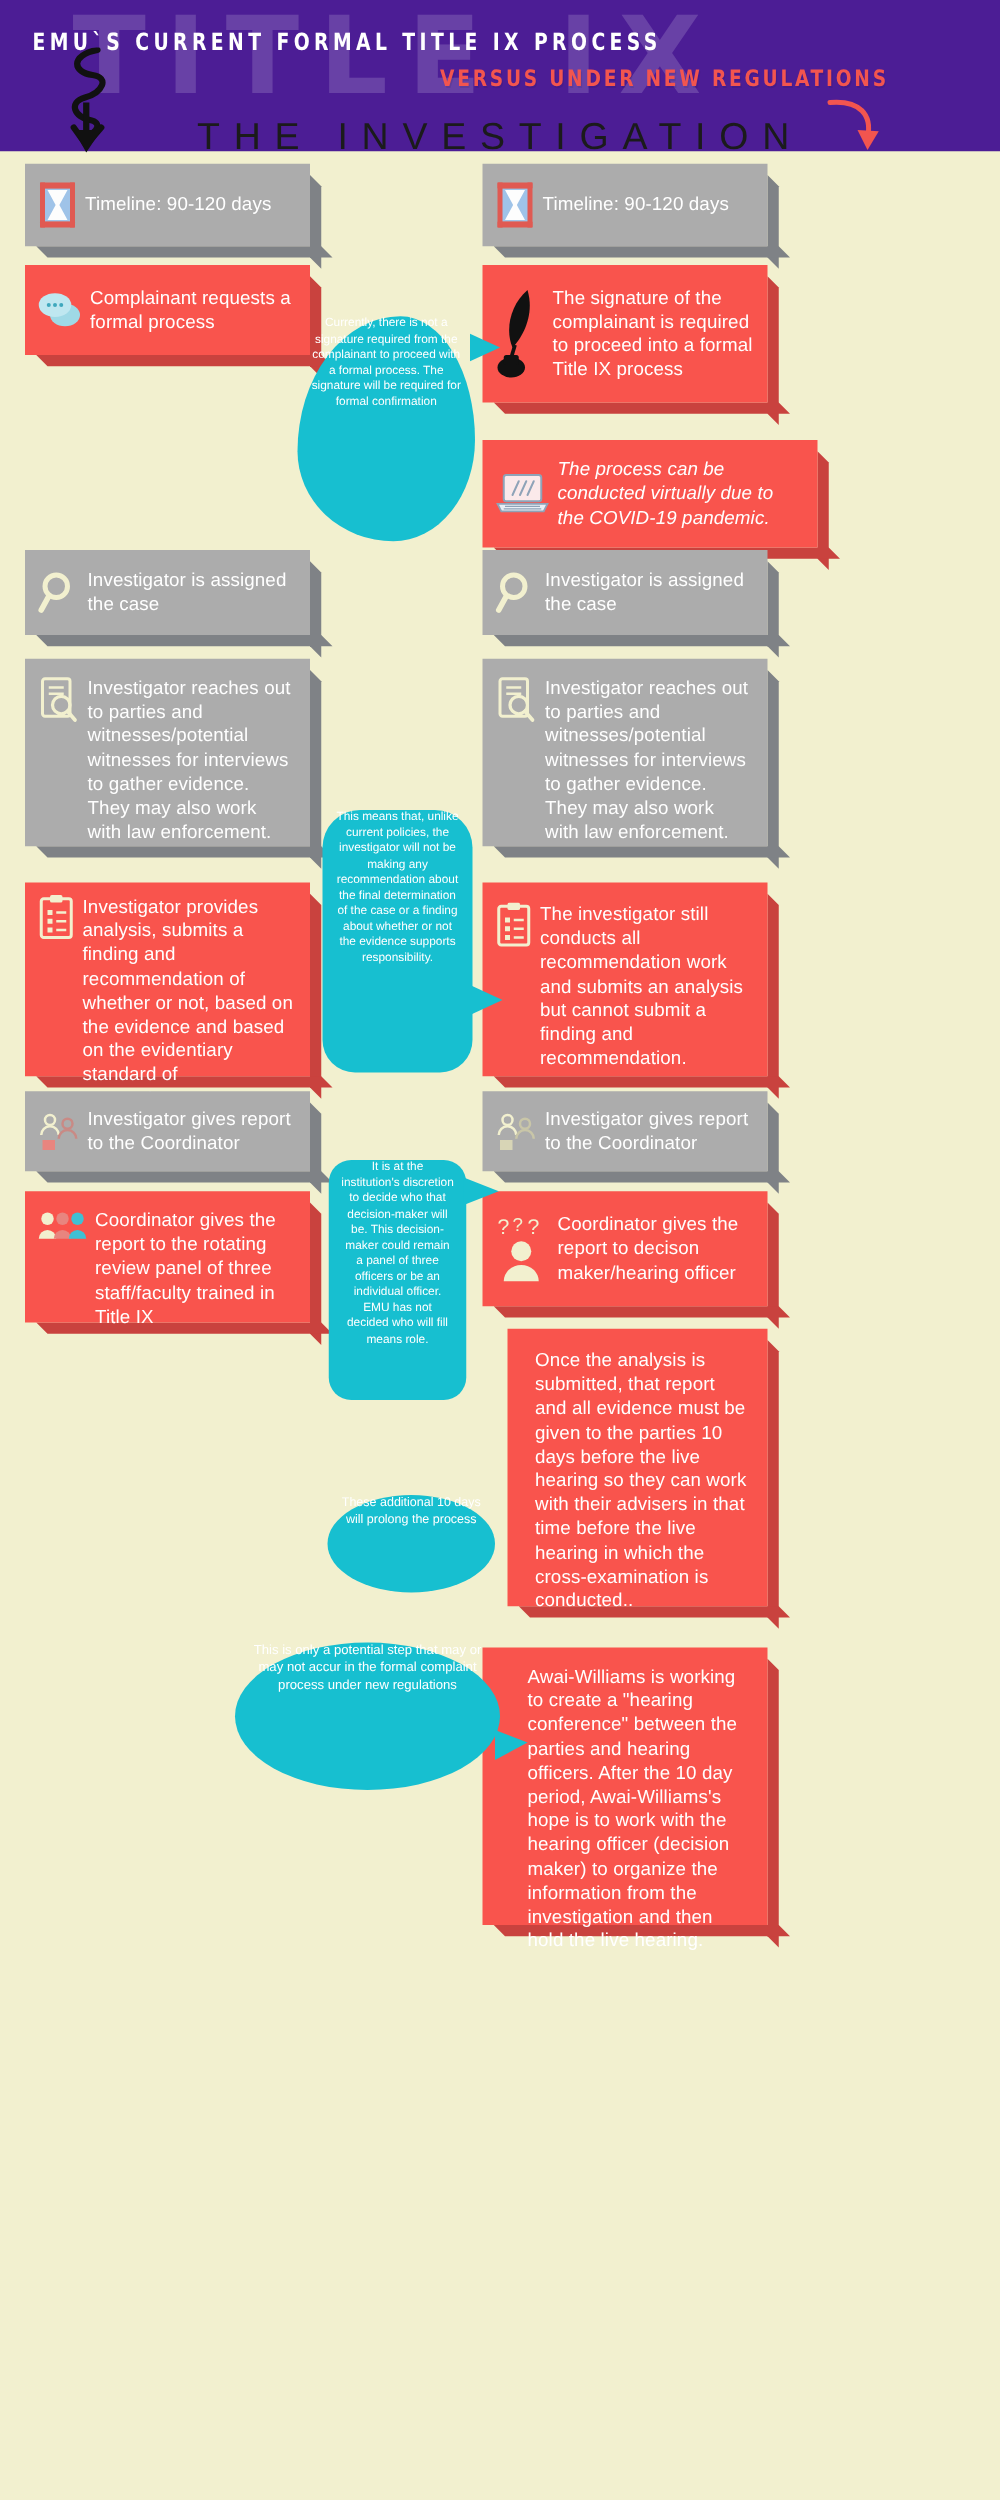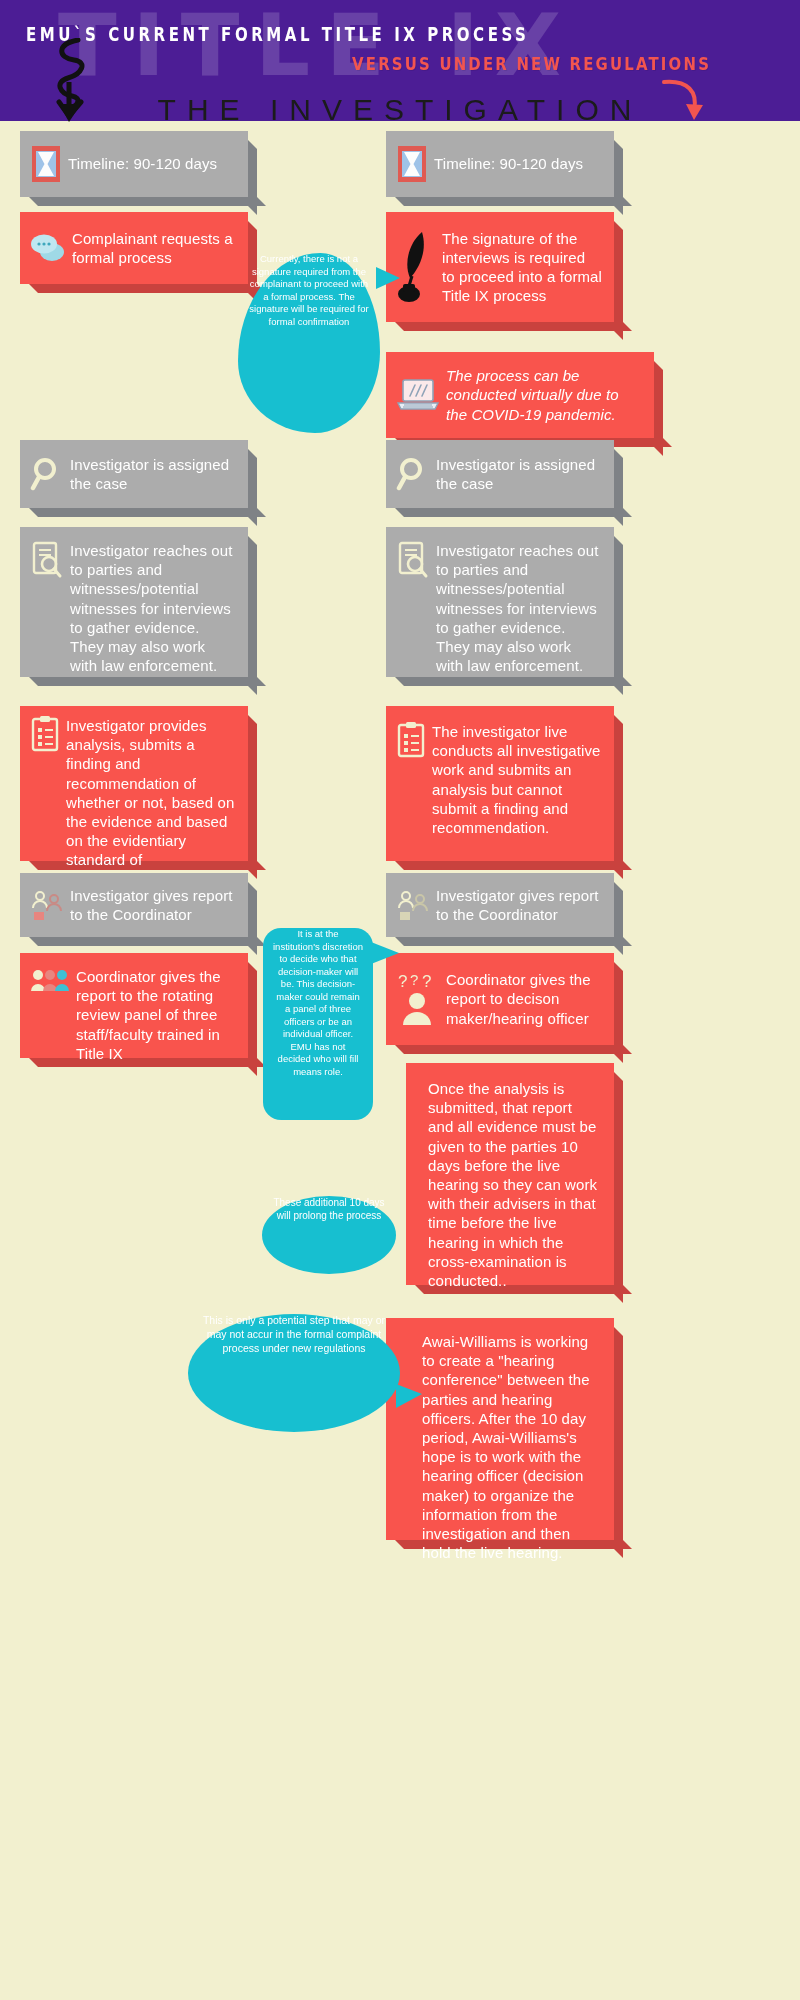--- a/index.html
+++ b/index.html
@@ -363,21 +363,21 @@
       <div class="shade-b"></div>
     <div class="body">
       <span class="icon-slot">
         <svg width="40" height="74" viewBox="0 0 40 74">
           <path d="M26 2 C12 14, 8 34, 14 48 C22 40, 32 22, 26 2 Z" fill="#111"></path>
           <line x1="16" y1="46" x2="13" y2="56" stroke="#111" stroke-width="3"></line>
           <ellipse cx="13" cy="64" rx="11" ry="8" fill="#111"></ellipse>
           <rect x="7" y="54" width="12" height="8" rx="2" fill="#111"></rect>
         </svg>
       </span>
-      <span class="card-text">The signature of the interviews is required to proceed into a formal Title IX process</span>
+      <span class="card-text">The signature of the complainant is required to proceed into a formal Title IX process</span>
     </div>
   </div>
 
   <div class="card red small-icon" style="left:386px; top:352px; width:268px; height:86px;font-style:italic;">
     <div class="shade-r"></div>
       <div class="shade-b"></div>
     <div class="body">
       <span class="icon-slot">
         <svg width="44" height="36" viewBox="0 0 44 36">
           <rect x="7" y="3" width="30" height="21" rx="2" fill="#fbe9ea" stroke="#8fa3b8" stroke-width="1.6"></rect>
@@ -431,21 +431,21 @@
           <rect x="3" y="3" width="24" height="31" rx="2" fill="none" stroke="#f2f0cf" stroke-width="2.4"></rect>
           <rect x="10" y="0" width="10" height="6" rx="1.5" fill="#f2f0cf"></rect>
           <rect x="8" y="12" width="4" height="4" fill="#f2f0cf"></rect>
           <rect x="8" y="19" width="4" height="4" fill="#f2f0cf"></rect>
           <rect x="8" y="26" width="4" height="4" fill="#f2f0cf"></rect>
           <line x1="15" y1="14" x2="23" y2="14" stroke="#f2f0cf" stroke-width="2"></line>
           <line x1="15" y1="21" x2="23" y2="21" stroke="#f2f0cf" stroke-width="2"></line>
           <line x1="15" y1="28" x2="23" y2="28" stroke="#f2f0cf" stroke-width="2"></line>
         </svg>
       </span>
-      <span class="card-text">The investigator live conducts all investigative work and submits an analysis but cannot submit a finding and recommendation.</span>
+      <span class="card-text">The investigator still conducts all recommendation work and submits an analysis but cannot submit a finding and recommendation.</span>
     </div>
   </div>
 
   <div class="card gray small-icon" style="left:386px; top:873px; width:228px; height:64px;">
     <div class="shade-r"></div>
       <div class="shade-b"></div>
     <div class="body">
       <span class="icon-slot">
         <svg width="34" height="34" viewBox="0 0 34 34">
           <circle cx="10" cy="8" r="4" fill="none" stroke="#f2f0cf" stroke-width="2"></circle>
@@ -490,20 +490,24 @@
     <div class="body" style="align-items:flex-start; padding:14px 14px 10px 36px;">
       <span class="card-text">Awai-Williams is working to create a "hearing conference" between the parties and hearing officers. After the 10 day period, Awai-Williams's hope is to work with the hearing officer (decision maker) to organize the information from the investigation and then hold the live hearing.</span>
     </div>
   </div>
 
   <div class="bubble" id="bubble1">
     <div class="tail-right" style="top:14px; right:-20px; border-left-width:24px;"></div>
     <span class="btext">Currently, there is not a signature required from the complainant to proceed with a formal process. The signature will be required for formal confirmation</span>
   </div>
 
+  <div class="bubble" id="bubble2">
+    <div class="tail-right" style="top:140px; right:-24px; border-left-width:26px; border-top-width:12px; border-bottom-width:12px;"></div>
+    <span class="btext">This means that, unlike current policies, the investigator will not be making any recommendation about the final determination of the case or a finding about whether or not the evidence supports responsibility.</span>
+  </div>
 
   <div class="bubble" id="bubble3">
     <div class="tail-right" style="top:14px; right:-26px; border-left-width:28px;"></div>
     <span class="btext">It is at the institution's discretion to decide who that decision-maker will be. This decision-maker could remain a panel of three officers or be an individual officer. EMU has not decided who will fill means role.</span>
   </div>
 
   <div class="bubble" id="bubble4">
     <span class="btext">These additional 10 days will prolong the process</span>
   </div>
 

